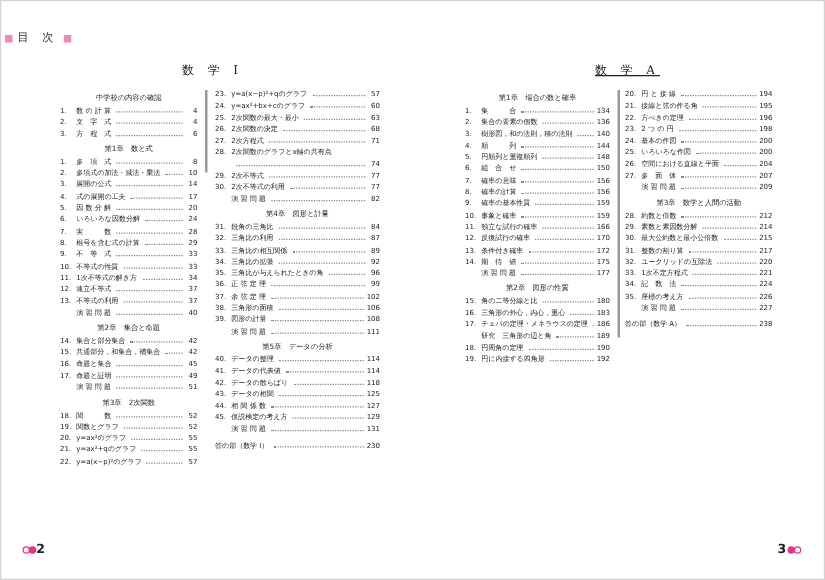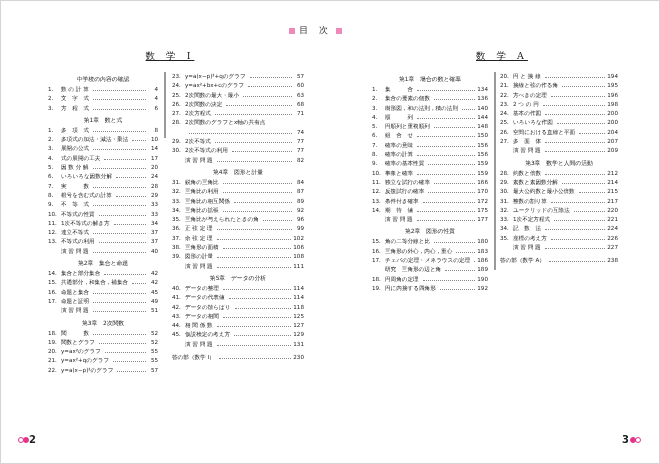--- a/index.html
+++ b/index.html
@@ -1,18 +1,18 @@
 <!DOCTYPE html>
 <html><head>
 <meta charset="utf-8">
 <style>
   html, body { margin:0; padding:0; }
   body { width:660px; height:464px; background:#ffffff; font-family:"DejaVu Sans", sans-serif; color:#222; position:relative; overflow:hidden; }
   .page-frame { position:absolute; left:0; top:0; width:658px; height:462px; border:1px solid #d4d4d4; }
-  .toc-title { position:absolute; left:16px; width:330px; top:24px; text-align:right; font-size:9px; letter-spacing:4px; color:#333; }
+  .toc-title { position:absolute; left:0; width:330px; top:24px; text-align:left; font-size:9px; letter-spacing:4px; color:#333; }
   .toc-title .sq { display:inline-block; width:6px; height:6px; background:#ee8ab9; vertical-align:middle; margin:0 4px; }
   .subject-title { position:absolute; top:50px; font-size:9.5px; letter-spacing:4px; text-align:center; color:#222; font-family:"DejaVu Serif", serif; }
   .col { position:absolute; font-size:5.6px; line-height:9.3px; }
   .row { display:flex; align-items:baseline; white-space:nowrap; height:9.3px; }
   .row .num { width:13px; flex:none; }
   .row .lbl { flex:none; }
   .row .dots { flex:1; border-bottom:1px dotted #888; margin:0 2px 2px 4px; height:0; }
   .row .pg { flex:none; min-width:10px; text-align:right; }
   .row.cont .lbl { visibility:hidden; }
   .chapter { text-align:center; height:11px; line-height:11px; margin-top:2px; font-size:5.8px; }
@@ -25,21 +25,21 @@
 </style>
 </head>
 <body>
 
 <div class="page-frame"></div>
 
 <div class="toc-title">
   <span class="sq"></span><span>目 次</span><span class="sq"></span>
 </div>
 
-<div class="subject-title" style="left:40px;width:260px;text-decoration:underline;">数 学 I</div>
+<div class="subject-title" style="left:40px;width:260px;">数 学 I</div>
 <div class="subject-title" style="left:372px;width:260px;text-decoration:underline;">数 学 A</div>
 
 <div class="col" id="L1" style="left:48px;top:72px;width:110px;">
     <div class="chapter">中学校の内容の確認</div>
     <div class="row">
       <span class="num">1.</span>
       <span class="lbl">数 の 計 算</span>
       <span class="dots"></span>
       <span class="pg">4</span>
     </div>

